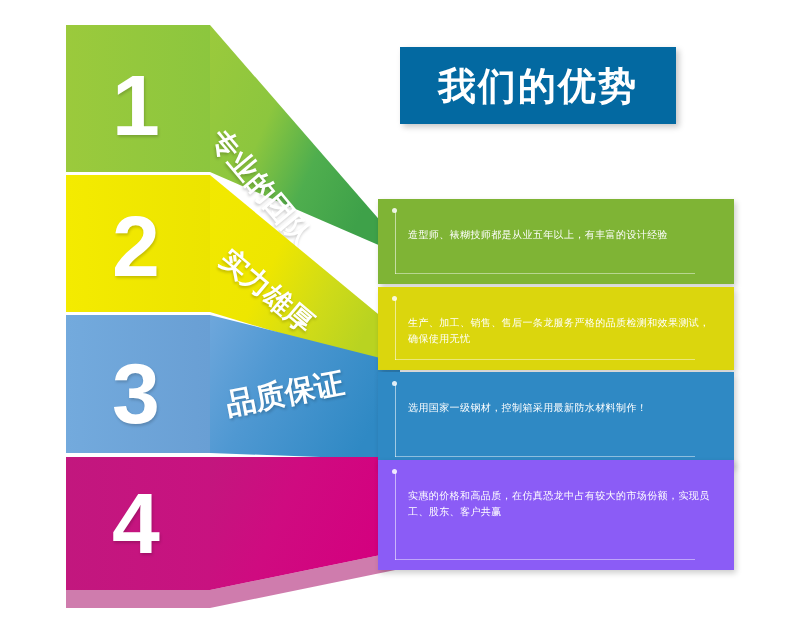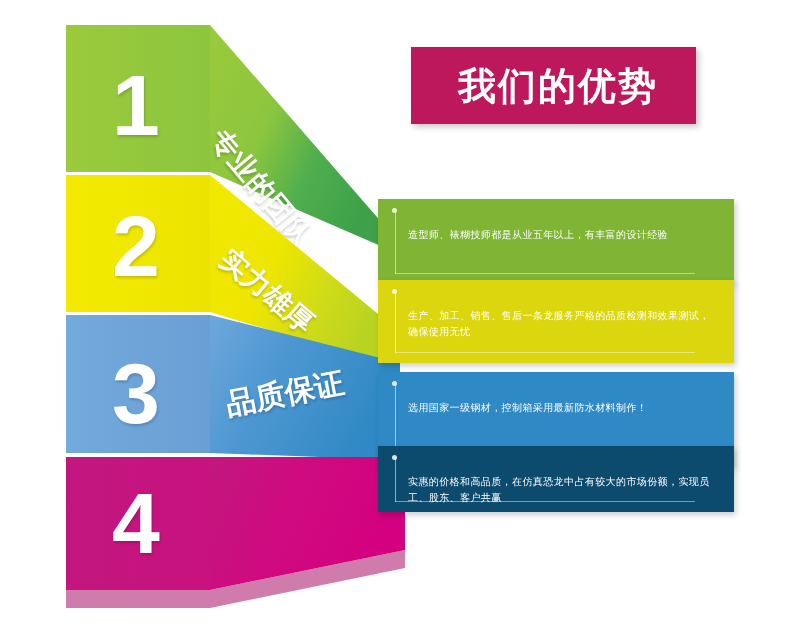--- a/index.html
+++ b/index.html
@@ -14,30 +14,29 @@
     position: relative;
     width: 800px;
     height: 622px;
     background: #ffffff;
     overflow: hidden;
   }
 
   
   .title-banner {
     position: absolute;
-    left: 411px;
+    left: 400px;
     top: 47px;
     width: 276px;
     height: 77px;
-    background: #be185d;
+    background: #0369a1;
     box-shadow: 3px 3px 6px rgba(0,0,0,0.22);
     display: flex;
     align-items: center;
     justify-content: center;
-    padding-left: 9px;
   }
   .title-banner .title-text {
     color: #ffffff;
     font-size: 38px;
     font-weight: bold;
     letter-spacing: 2px;
     line-height: 1;
   }
 
   
@@ -108,23 +107,23 @@
   .panel .panel-text {
     position: relative;
     color: #ffffff;
     font-size: 10px;
     line-height: 1.55;
     letter-spacing: 0.4px;
   }
 
   
   #panel-1 { top: 199px; height: 85px; background: #7fb435; }
-  #panel-2 { top: 280px; height: 83px; background: #dbd60d; }
+  #panel-2 { top: 287px; height: 83px; background: #dbd60d; }
   #panel-3 { top: 372px; height: 95px; background: #2f89c4; }
-  #panel-4 { top: 446px; height: 66px; background: #0c4a6e; }
+  #panel-4 { top: 460px; height: 110px; background: #8b5cf6; }
 
   
   #row-1 { left: 60px; top: 20px;  width: 330px; height: 230px; }
   #row-2 { left: 60px; top: 168px; width: 335px; height: 200px; }
   #row-3 { left: 60px; top: 308px; width: 340px; height: 180px; }
   #row-4 { left: 60px; top: 450px; width: 345px; height: 160px; }
 
   #row-1 .row-number { left: 52px; top: 42px;  font-size: 86px; }
   #row-2 .row-number { left: 52px; top: 35px;  font-size: 86px; }
   #row-3 .row-number { left: 52px; top: 42px;  font-size: 86px; }

